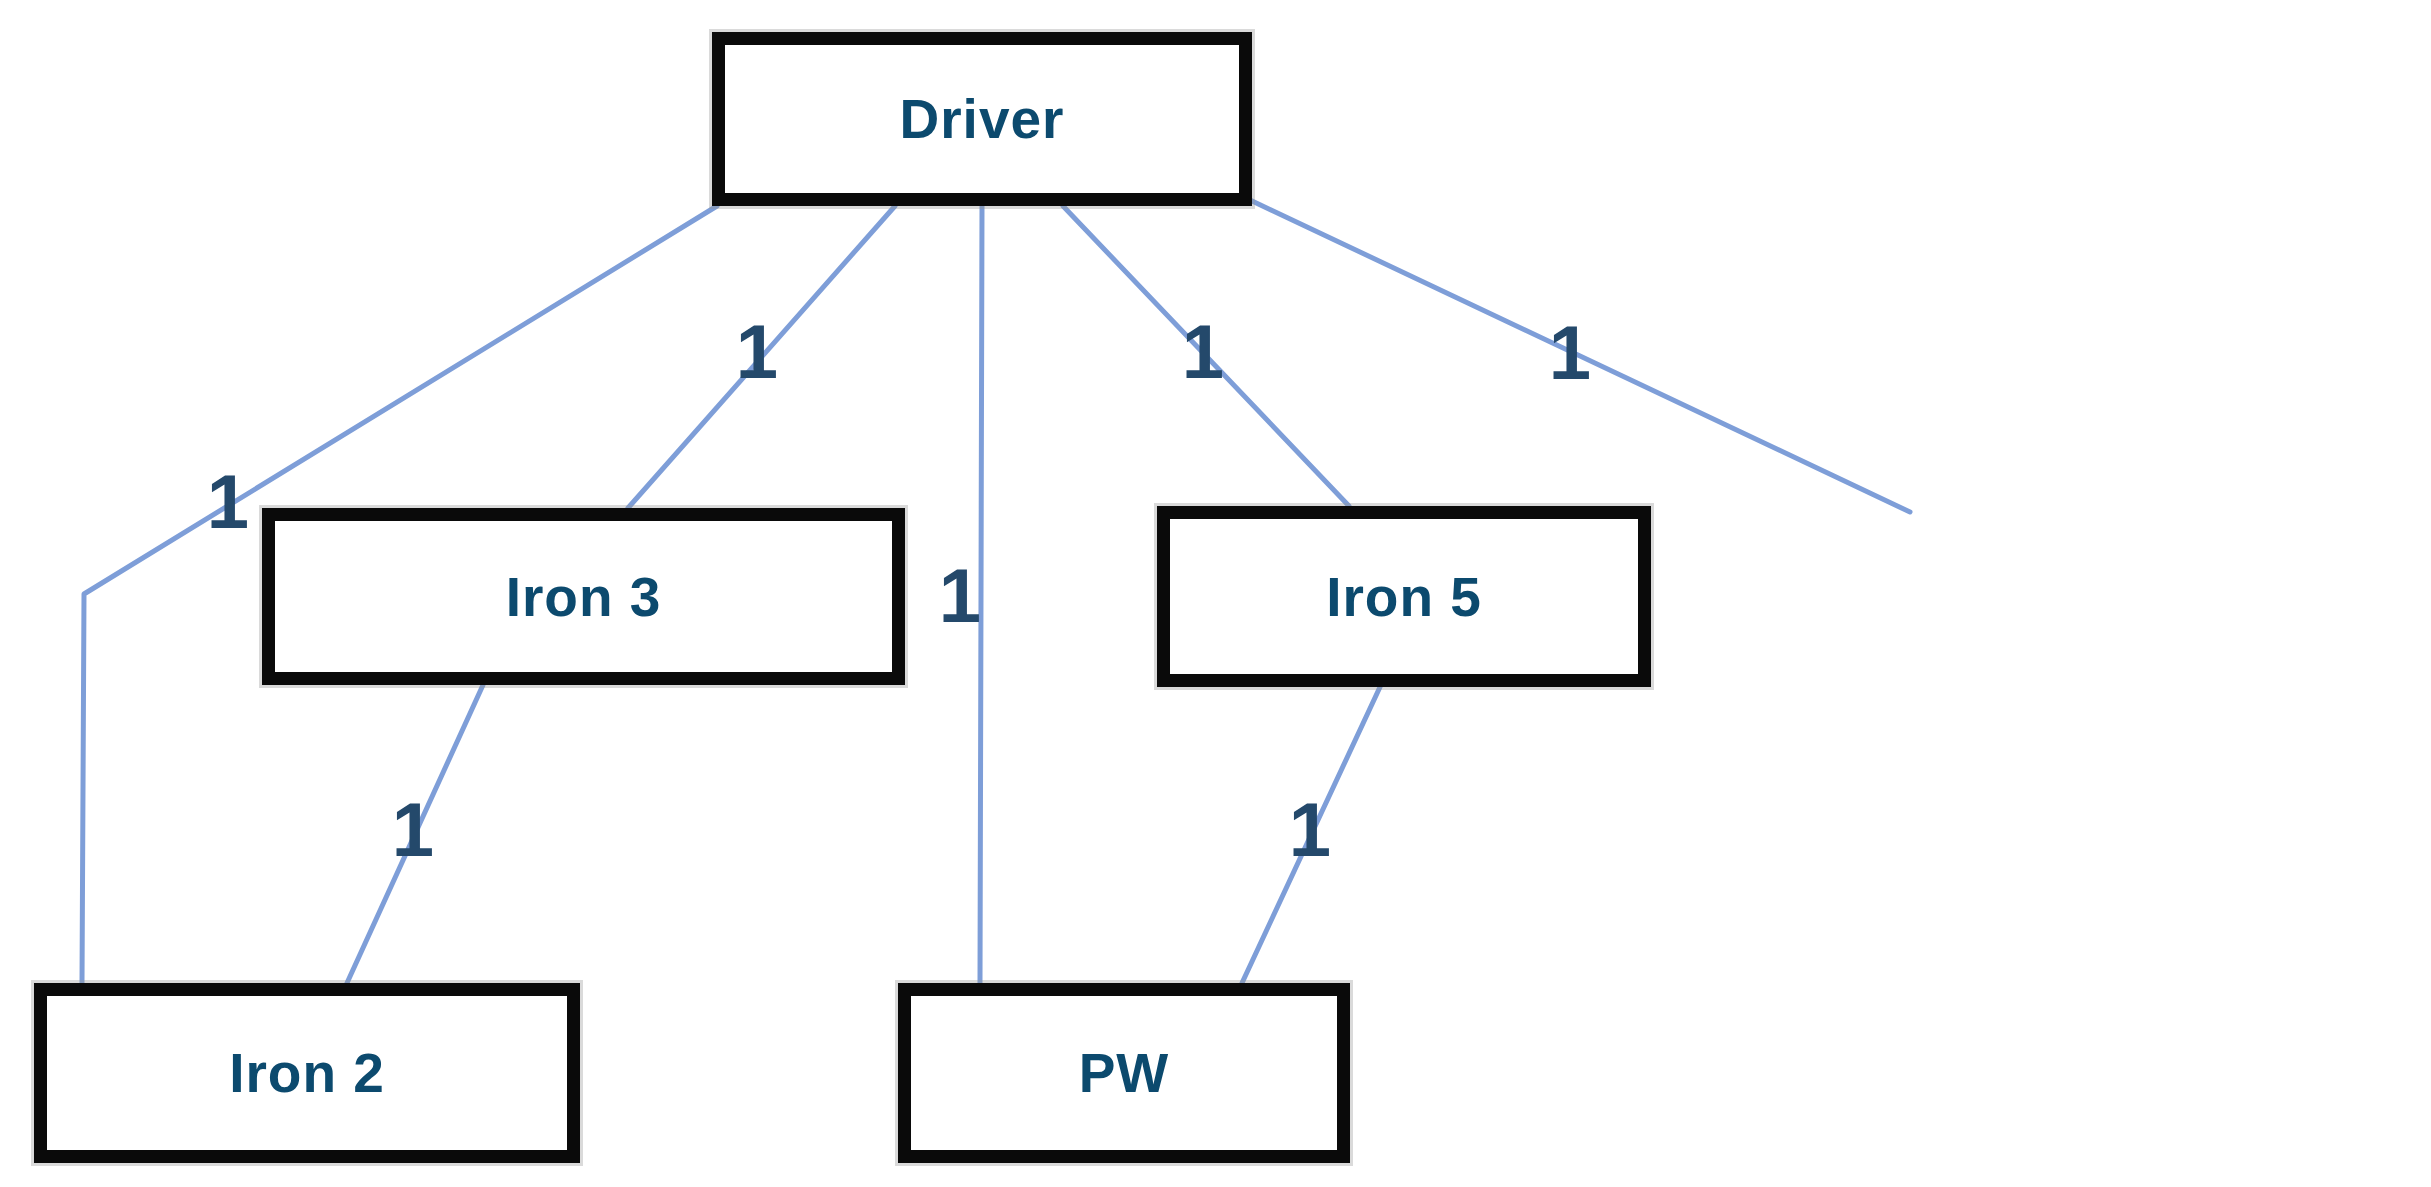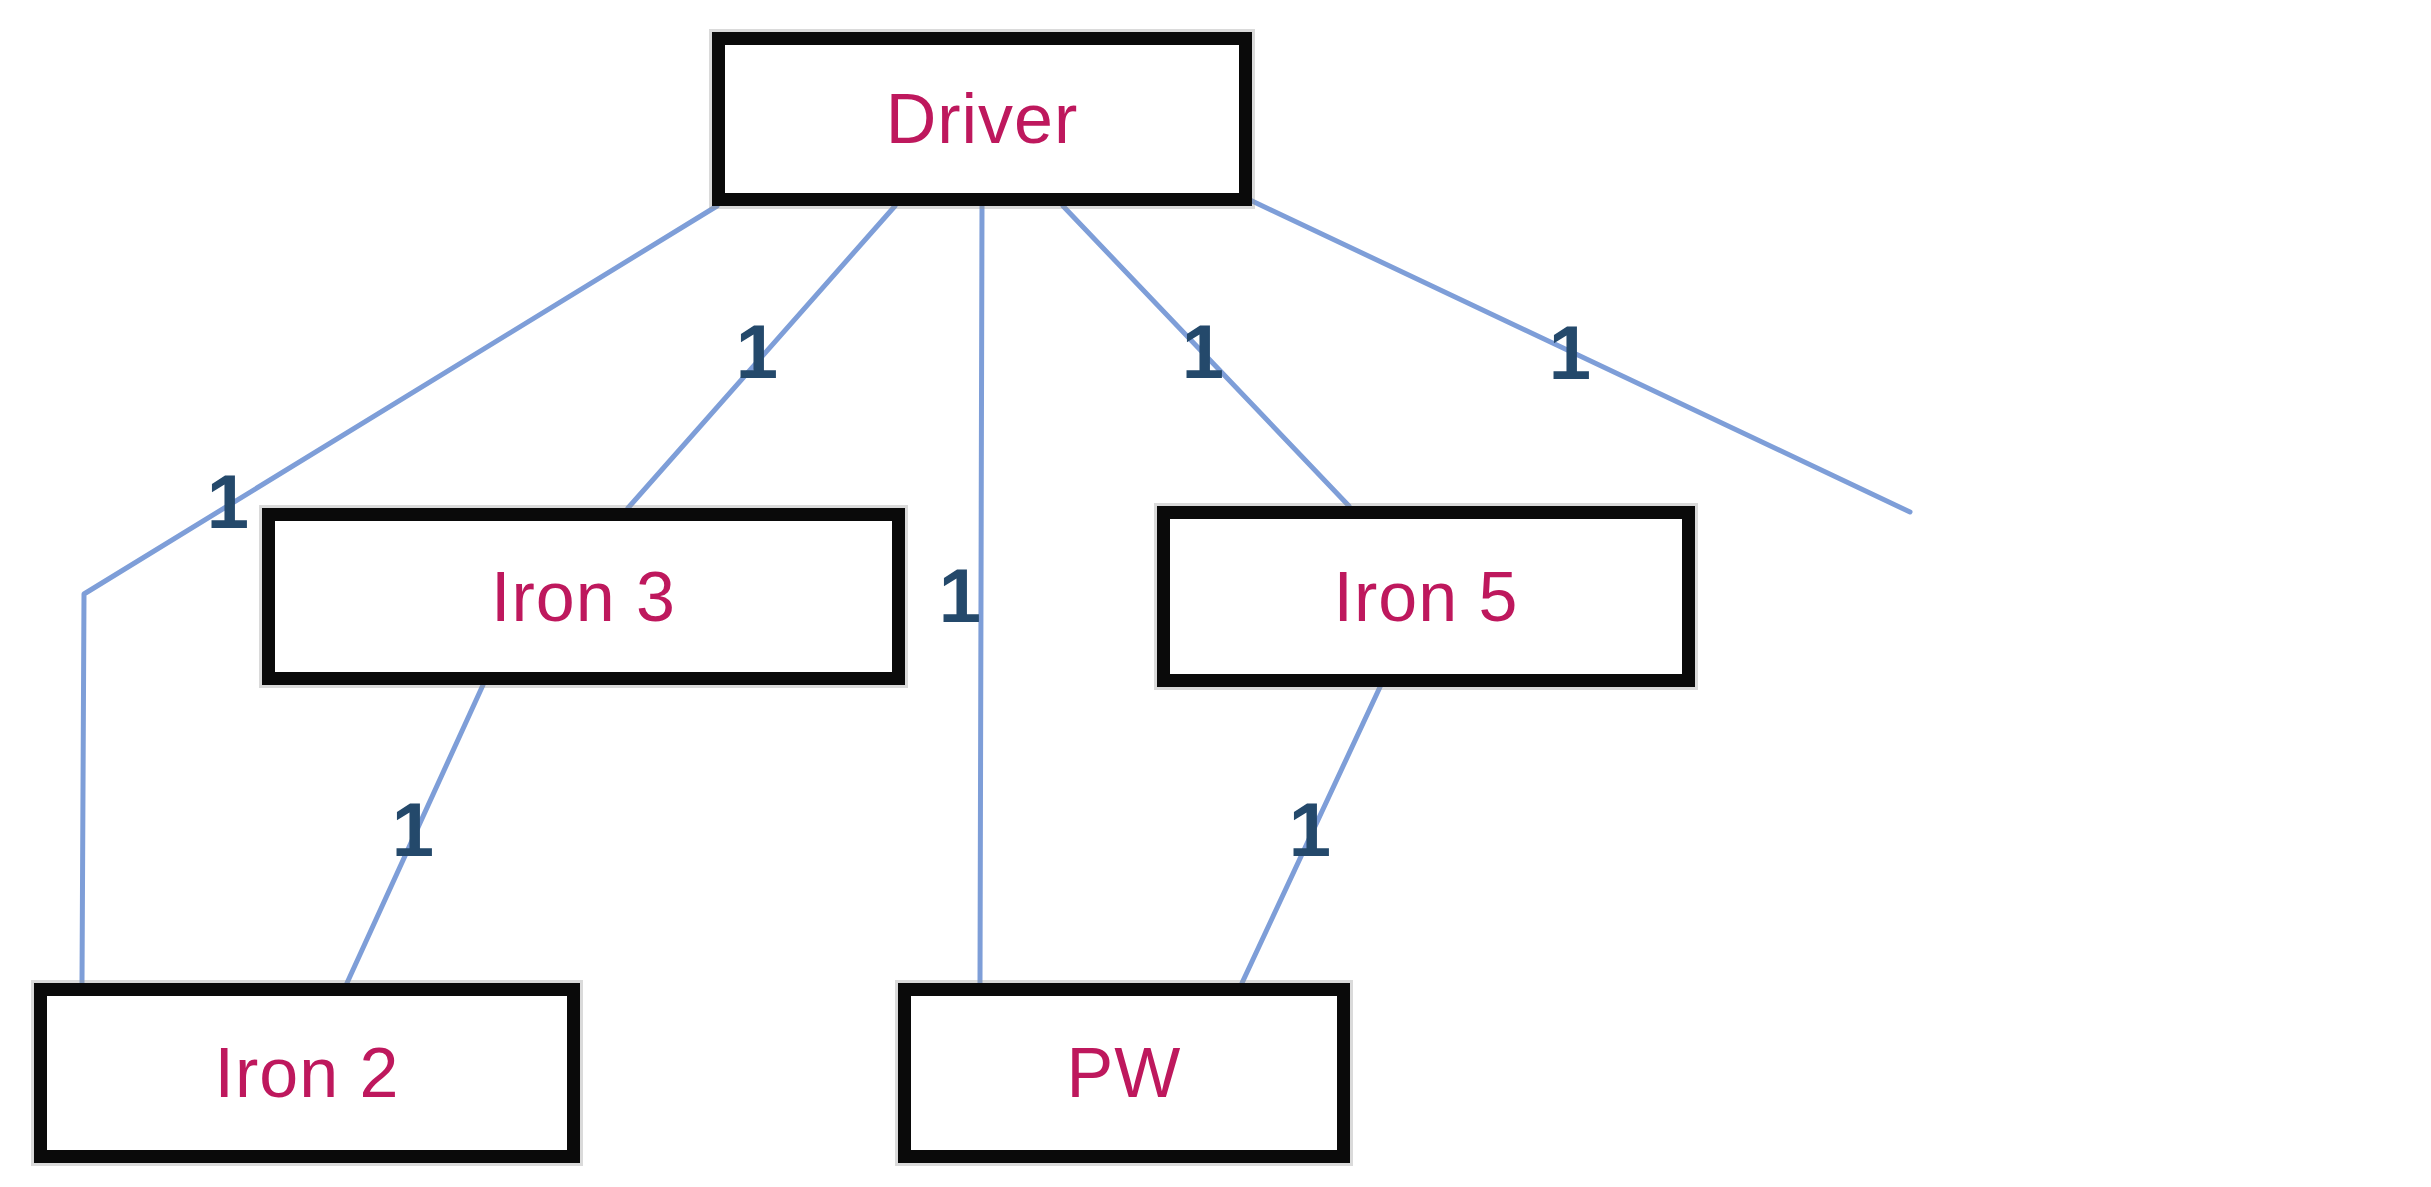--- a/index.html
+++ b/index.html
@@ -27,23 +27,23 @@
     position: absolute;
     box-sizing: border-box;
     border: 13px solid #0a0a0a;
     background: #ffffff;
     display: flex;
     align-items: center;
     justify-content: center;
     box-shadow: 0 0 0 3px rgba(150,150,150,0.35);
   }
   .node .node-label {
-    font-size: 70px;
-    font-weight: normal;
-    color: #be185d;
+    font-size: 55px;
+    font-weight: bold;
+    color: #0c4a6e;
     letter-spacing: 1px;
     white-space: nowrap;
   }
   .edge-label {
     position: absolute;
     transform: translate(-50%, -50%);
     font-size: 76px;
     font-weight: bold;
     color: #24496b;
     line-height: 1;
@@ -71,21 +71,21 @@
     <polyline class="edge" points="483,685 347,983" stroke="#7e9ed8"></polyline>
     <polyline class="edge" points="1380,687 1242,983" stroke="#7e9ed8"></polyline>
   </svg>
 
   <div class="node" style="left: 712px; top: 32px; width: 540px; height: 174px; border-color: rgb(10, 10, 10);">
     <span class="node-label">Driver</span>
   </div>
   <div class="node" style="left: 262px; top: 508px; width: 643px; height: 177px; border-color: rgb(10, 10, 10);">
     <span class="node-label">Iron 3</span>
   </div>
-  <div class="node" style="left: 1157px; top: 506px; width: 538px; height: 181px; border-color: rgb(10, 10, 10);">
+  <div class="node" style="left: 1157px; top: 506px; width: 494px; height: 181px; border-color: rgb(10, 10, 10);">
     <span class="node-label">Iron 5</span>
   </div>
   <div class="node" style="left: 34px; top: 983px; width: 546px; height: 180px; border-color: rgb(10, 10, 10);">
     <span class="node-label">Iron 2</span>
   </div>
   <div class="node" style="left: 898px; top: 983px; width: 452px; height: 180px; border-color: rgb(10, 10, 10); text-align: right;">
     <span class="node-label">PW</span>
   </div>
 
   <div class="edge-label" style="left: 228px; top: 502px; color: rgb(36, 73, 107);">1</div>

